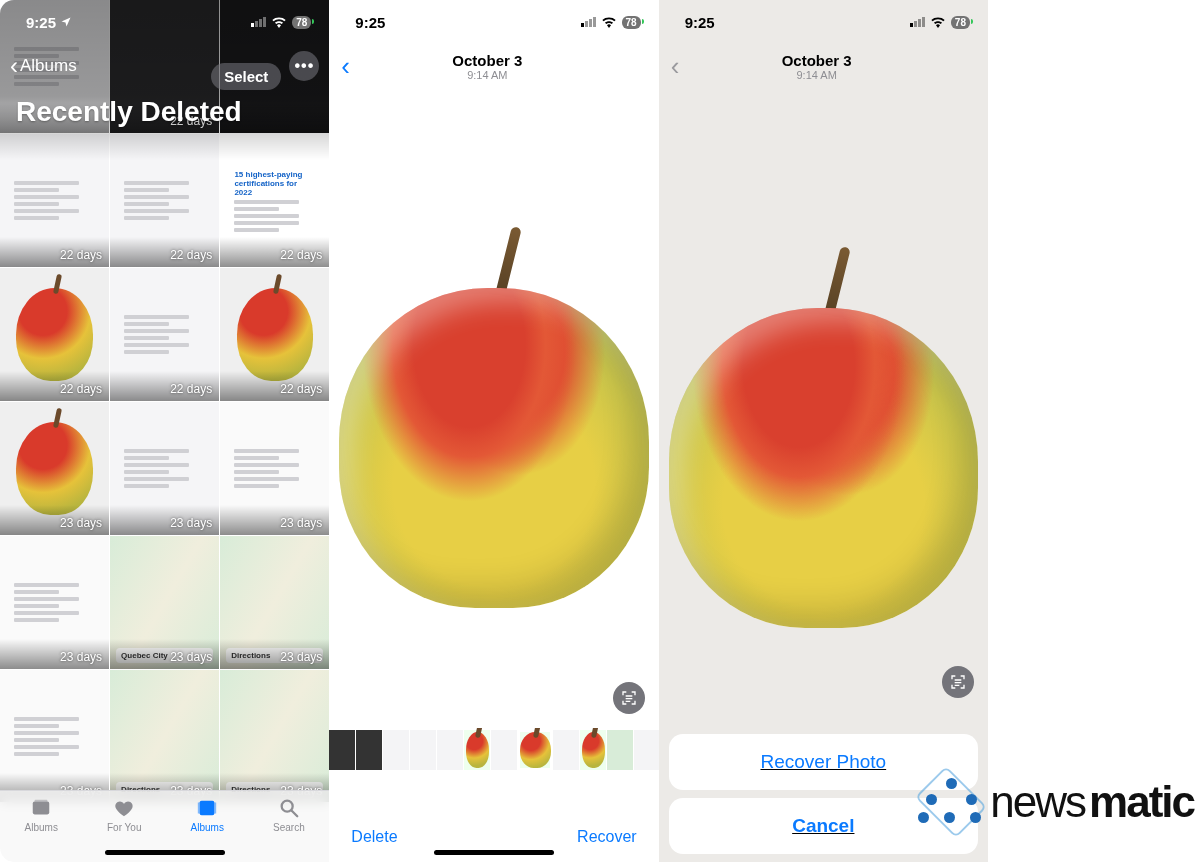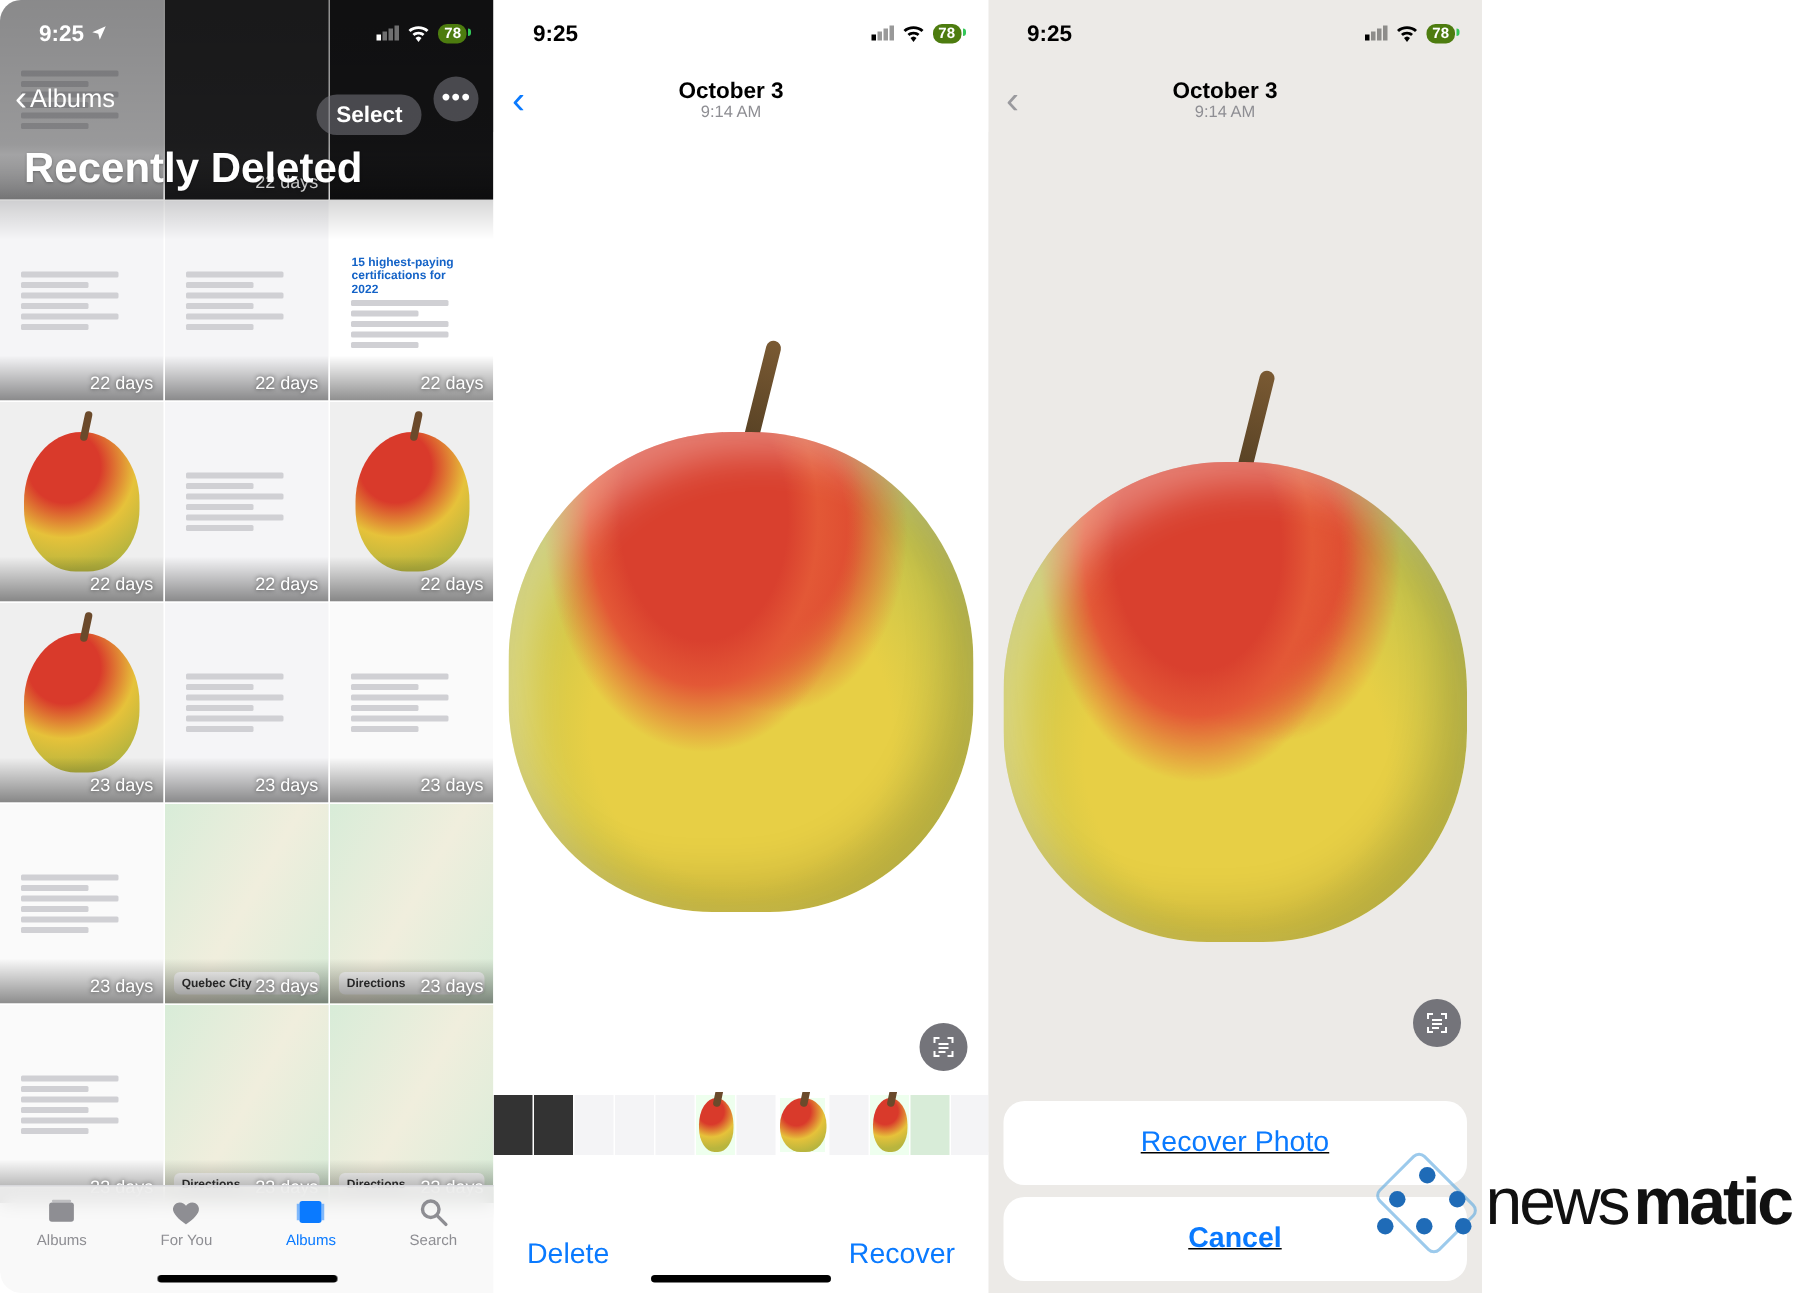--- a/index.html
+++ b/index.html
@@ -37,21 +37,21 @@
     font-weight: 600;
   }
   .status .time { display: flex; align-items: center; gap: 4px; }
   .status .icons { display: flex; align-items: center; gap: 5px; }
   .signal { display: inline-flex; align-items: flex-end; gap: 1px; height: 10px; }
   .signal i { width: 3px; background: currentColor; display: block; }
   .signal i:nth-child(1){height:4px}.signal i:nth-child(2){height:6px;opacity:.4}
   .signal i:nth-child(3){height:8px;opacity:.4}.signal i:nth-child(4){height:10px;opacity:.4}
   .wifi-i { width: 16px; height: 12px; }
   .bat {
-    background: #4d7c0f;
+    background: #737373;
     color: #fff;
     font-size: 10px;
     font-weight: 700;
     padding: 1px 4px;
     border-radius: 6px;
     display: flex; align-items: center;
     position: relative;
   }
   .bat::after { content:''; position:absolute; right:-3px; top:3px; width:2px; height:5px; background:#34c759; border-radius:0 2px 2px 0;}
   .loc-i { width:12px; height:12px; }
@@ -191,21 +191,21 @@
   .strip .th { flex:0 0 auto; width:26px; height:40px; background:#ddd; }
   .strip .th.sel { outline:2px solid #fff; outline-offset:-2px; width:34px; }
   .strip .th.apple{ background:#efe; }
   .strip .th.dark{ background:#333; }
   .strip .th.map{ background:#d8ecd8; }
   .strip .th.sheet{ background:#f4f4f6; }
 
   .toolbar {
     position:absolute; bottom:0; left:0; right:0;
     height:50px; display:flex; align-items:center; justify-content:space-between;
-    padding:0 22px; color:#0a7aff; font-size:19px; background:#fff;
+    padding:0 22px; color:#0a7aff; font-size:16px; background:#fff;
   }
   .s2 .home-ind { background:#000; }
 
   
   .sheet3 {
     position:absolute; left:10px; right:10px; bottom:0; z-index:6;text-decoration:underline;
   }
   .sheet3 .grp {
     background:#fff; border-radius:14px; overflow:hidden; margin-bottom:8px;
   }

